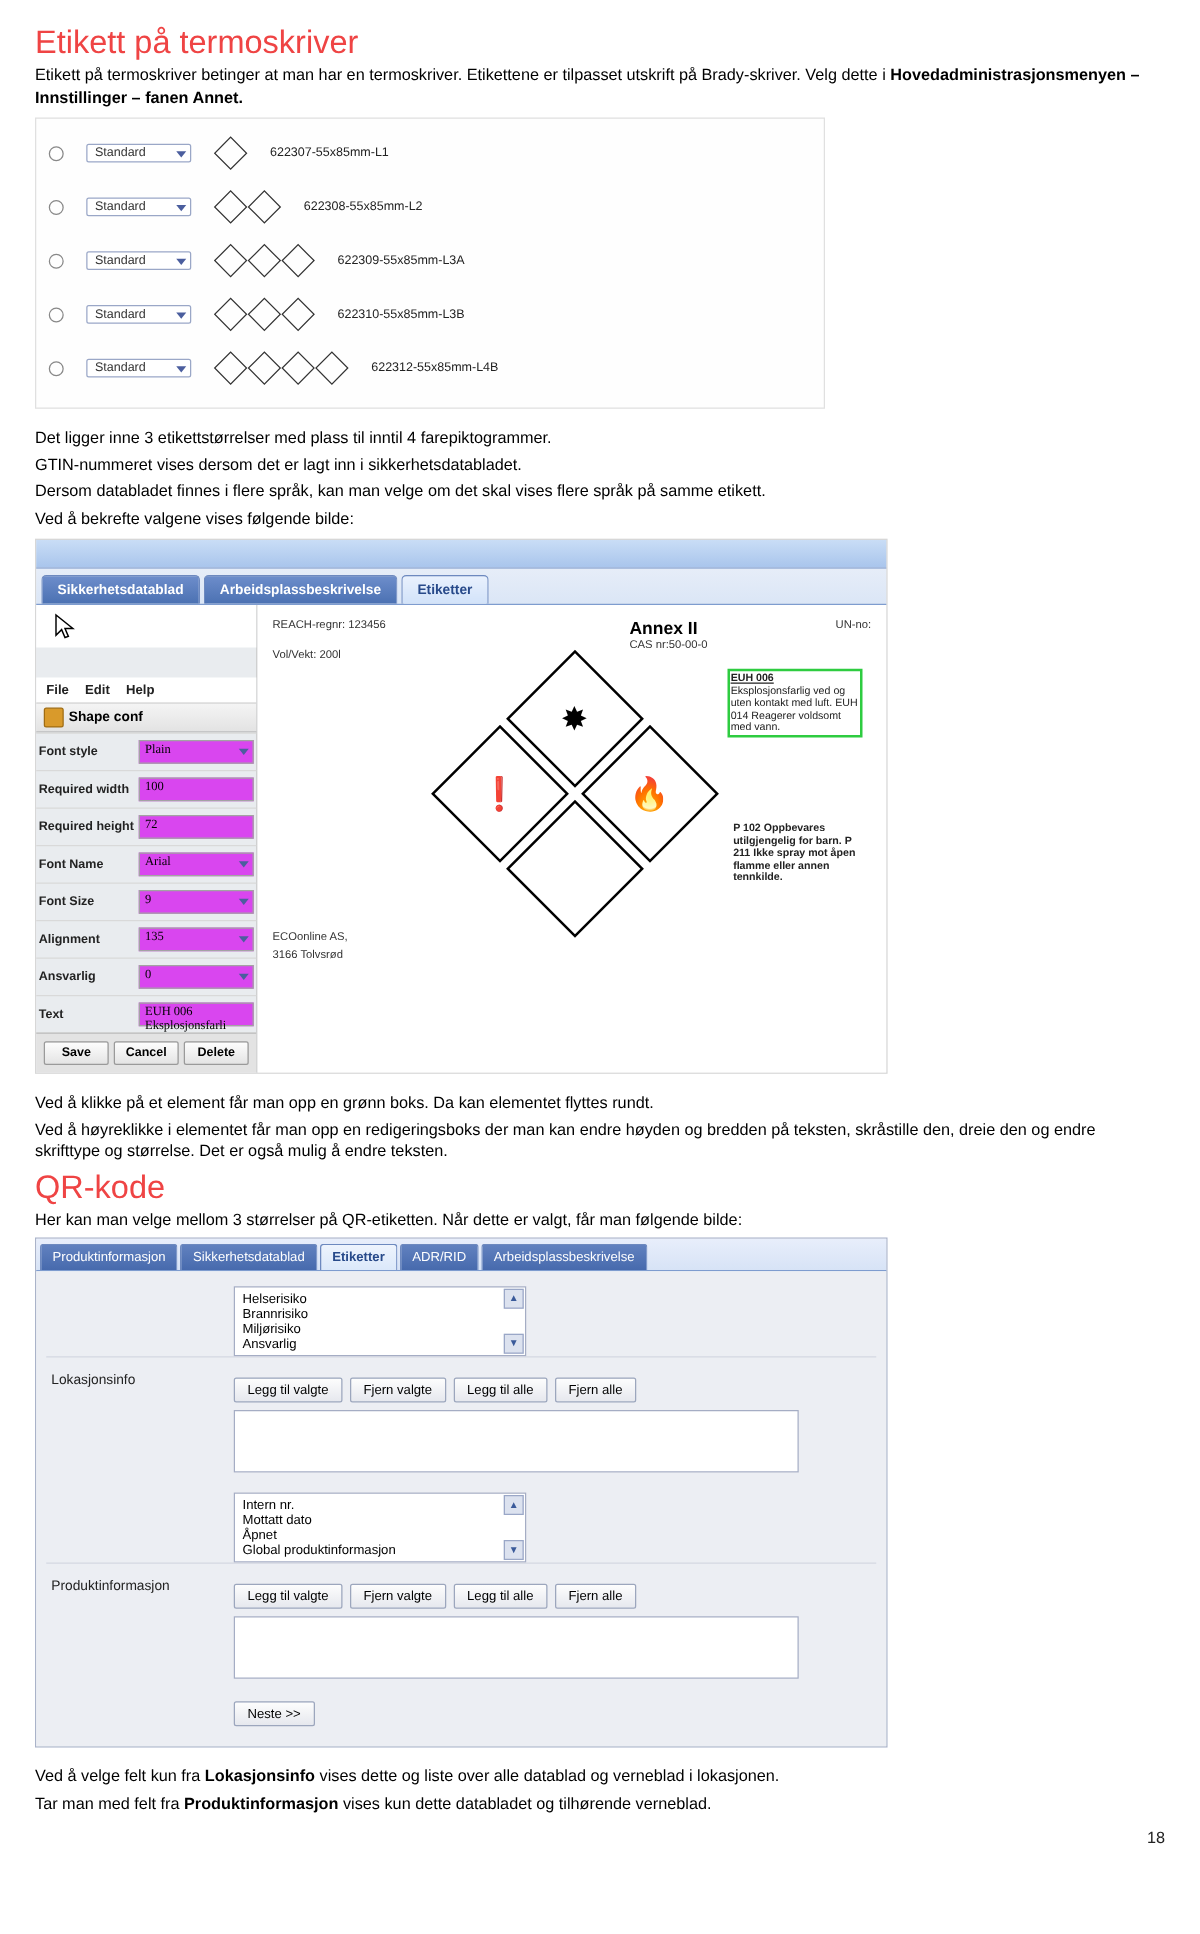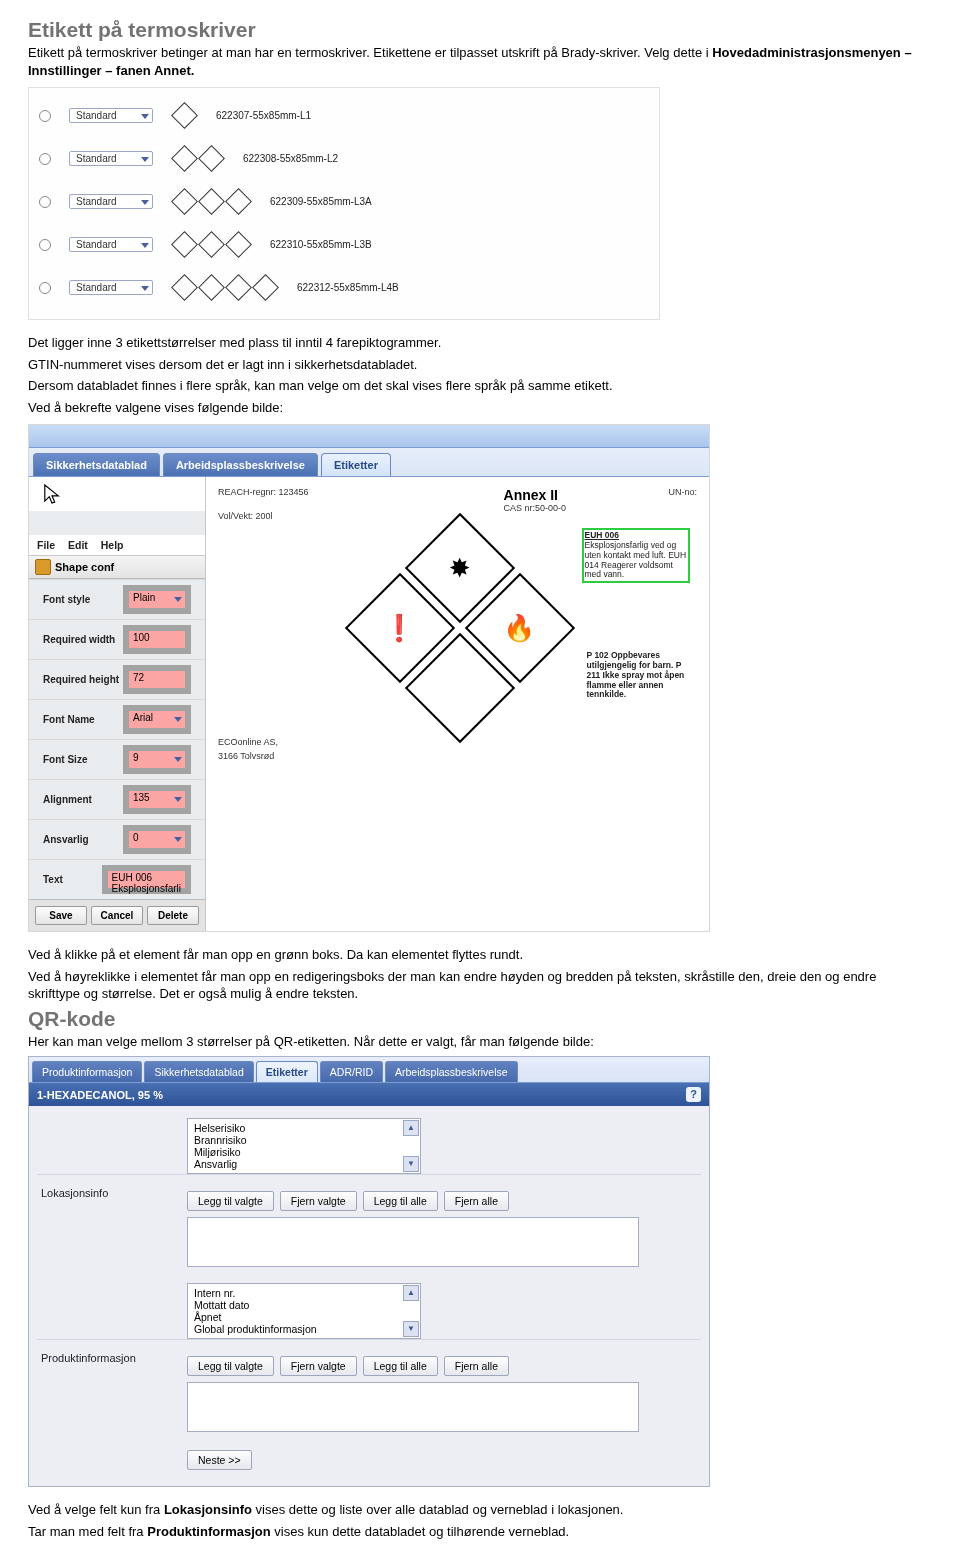--- a/index.html
+++ b/index.html
@@ -1,16 +1,16 @@
 <!DOCTYPE html>
 <html><head>
 <meta charset="utf-8">
 <style>
   body { font-family: Verdana, Arial, sans-serif; font-size: 13px; color: #000; margin: 0; padding: 18px 28px; width: 904px; background: #fff; }
-  h2.section { font-family: Verdana, sans-serif; font-size: 21px; font-weight: bold; color: #737373; margin: 0 0 2px 0; }
+  h2.section { font-family: Verdana, sans-serif; font-size: 26px; font-weight: normal; color: #ef4444; margin: 0 0 2px 0; }
   p { margin: 2px 0 4px 0; line-height: 1.35; }
   .bold { font-weight: bold; }
   .fig1 { border: 1px solid #e0e0e0; background: #fefefe; padding: 6px 10px 10px 10px; margin: 8px 0 14px 0; width: 610px; font-size: 10px; color: #333; }
   .fig1 .hdr { font-size: 10px; color: #444; margin-bottom: 8px; }
   .fig1-row { display: flex; align-items: center; gap: 18px; padding: 6px 0; }
   .radio { width: 10px; height: 10px; border: 1px solid #888; border-radius: 50%; display: inline-block; }
   .dd { border: 1px solid #9aa7c7; border-radius: 2px; padding: 1px 14px 1px 6px; font-size: 10px; position: relative; background: #fff; min-width: 62px; }
   .dd::after { content: ""; position: absolute; right: 3px; top: 5px; border-left: 4px solid transparent; border-right: 4px solid transparent; border-top: 5px solid #4b5e9e; }
   .diamonds { display: flex; gap: 0; }
   .dia { width: 17px; height: 17px; border: 1.4px solid #333; transform: rotate(45deg); margin: 6px 4px; }
@@ -21,23 +21,23 @@
   .fig2 .win-top { background: linear-gradient(#c9ddf6,#a9c5ec); height: 22px; border-bottom: 1px solid #7e9ccf; }
   .tabs { background: linear-gradient(#e6edf8,#dbe6f6); padding: 5px 4px 0 4px; display: flex; gap: 3px; border-bottom: 1px solid #7e9ccf; }
   .tab { border: 1px solid #6d89bf; border-bottom: none; background: linear-gradient(#6d8dcb,#4b71b2); color: #fff; font-weight: bold; padding: 5px 12px; border-radius: 4px 4px 0 0; font-size: 11px; }
   .tab.active { background: linear-gradient(#e9f1fd,#d2e3f9); color: #284a8a; }
   .fig2 .body { display: flex; }
   .sidebar { width: 176px; background: #e9ecef; border-right: 1px solid #c6c6c6; }
   .sb-title { display:flex; align-items:center; gap:4px; background: linear-gradient(#f4f4f4,#e3e3e3); border-bottom:1px solid #bbb; padding: 3px 6px; font-weight: bold; font-size: 11px; }
   .sb-title .ico { width:14px; height:14px; background:#d99a2b; border:1px solid #a06c12; border-radius:2px; }
   .menu { background: #fff; padding: 4px 8px; border-bottom: 1px solid #c9c9c9; margin-top: 24px; }
   .menu span { margin-right: 10px; font-weight: bold; color:#222; }
-  .shape-row { display: flex; align-items: center; padding: 5px 14px; border-top: 1px solid #d9d9d9; }
+  .shape-row { display: flex; align-items: center; padding: 5px 2px; border-top: 1px solid #d9d9d9; }
   .shape-row .lbl { width: 80px; font-weight: bold; font-size: 10px; color:#222; }
-  .shape-row .val { flex: 1; border: 6px solid #a3a3a3; background:#fca5a5; padding: 1px 4px; font-size: 10px; position: relative; height:15px; }
+  .shape-row .val { flex: 1; border: 1px solid #a3a3a3; background:#d946ef; padding: 1px 4px; font-size: 10px; position: relative; height:15px;font-family:Liberation Serif, serif; }
   .shape-row .val.dd2::after { content:""; position:absolute; right:3px; top:6px; border-left:4px solid transparent; border-right:4px solid transparent; border-top:5px solid #4b5e9e; }
   .btnrow { display:flex; gap:4px; padding:6px 6px; background:#e3e3e3; border-top:1px solid #bbb;}
   .btn { flex:1; background: linear-gradient(#fdfdfd,#e4e4e4); border:1px solid #9a9a9a; border-radius:2px; font-size:10px; text-align:center; padding:3px 0; font-weight:bold; }
   .canvas { flex:1; background:#fff; padding: 10px 12px; position:relative; font-family: Arial, sans-serif;}
   .cursor { width:18px; height:22px; margin:6px; color:#222; }
   .canvas .meta { font-size:9px; color:#333; }
   .annex-title { font-weight:bold; font-size:14px; text-align: left; margin-left: 135px;}
   .pictowrap { position:relative; width:270px; height:210px; margin:2px auto 0 auto; }
   .pic { position:absolute; width:74px; height:74px; border:2.2px solid #000; transform:rotate(45deg); background:#fff; display:flex; align-items:center; justify-content:center; }
   .pic span { transform:rotate(-45deg); font-size:26px; }
@@ -233,24 +233,20 @@
 <p>Her kan man velge mellom 3 størrelser på QR-etiketten. Når dette er valgt, får man følgende bilde:</p>
 
 <div class="fig3">
   <div class="tabs3">
     <div class="t3">Produktinformasjon</div>
     <div class="t3">Sikkerhetsdatablad</div>
     <div class="t3 active">Etiketter</div>
     <div class="t3">ADR/RID</div>
     <div class="t3">Arbeidsplassbeskrivelse</div>
   </div>
-  <div class="bar">
-    <span>1-HEXADECANOL, 95 %</span>
-    <span class="q">?</span>
-  </div>
   <div class="panel">
     <div style="display:flex; justify-content:flex-start; padding:6px 0 0 150px;">
       <div class="listbox">
         <div>Helserisiko</div>
         <div>Brannrisiko</div>
         <div>Miljørisiko</div>
         <div>Ansvarlig</div>
         <div class="sc-up">▲</div>
         <div class="sc-dn">▼</div>
       </div>

